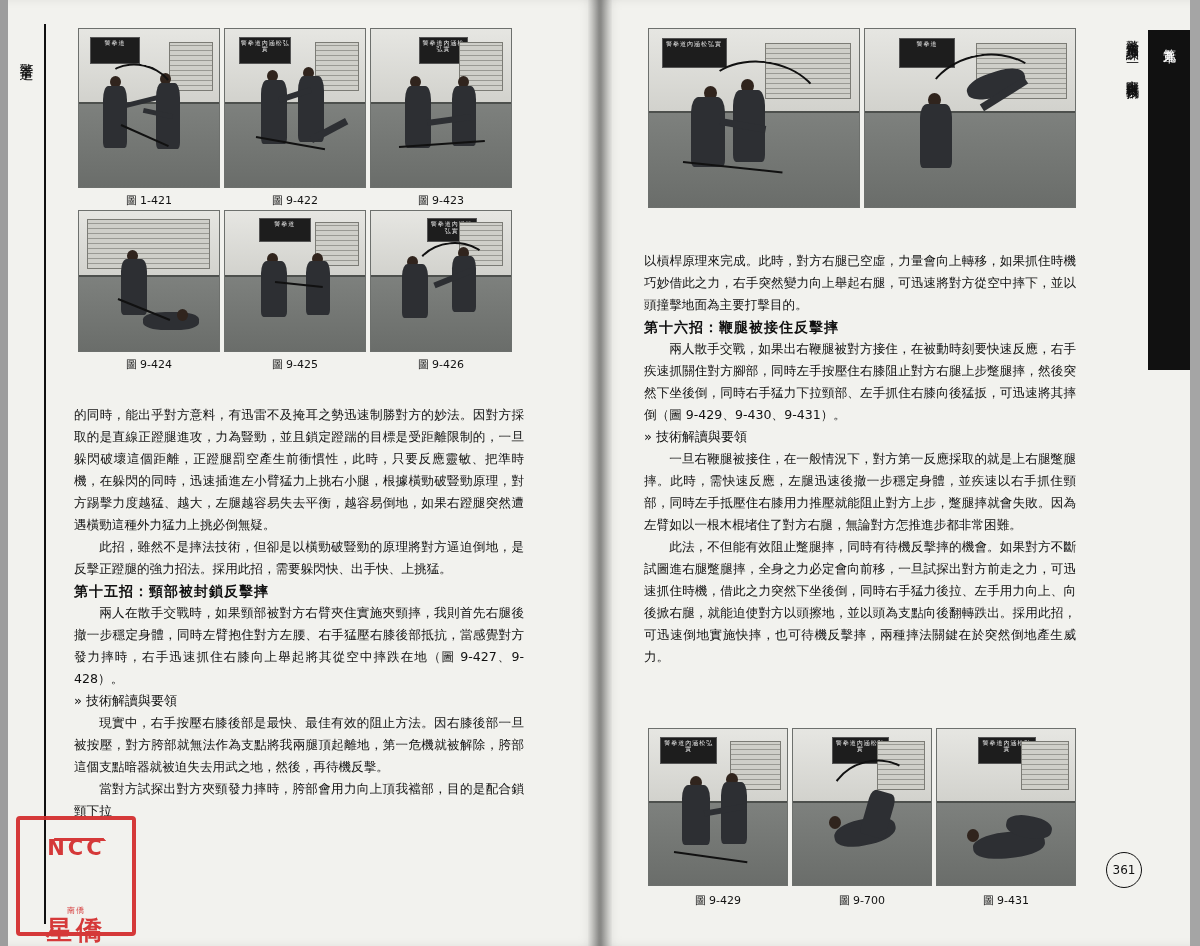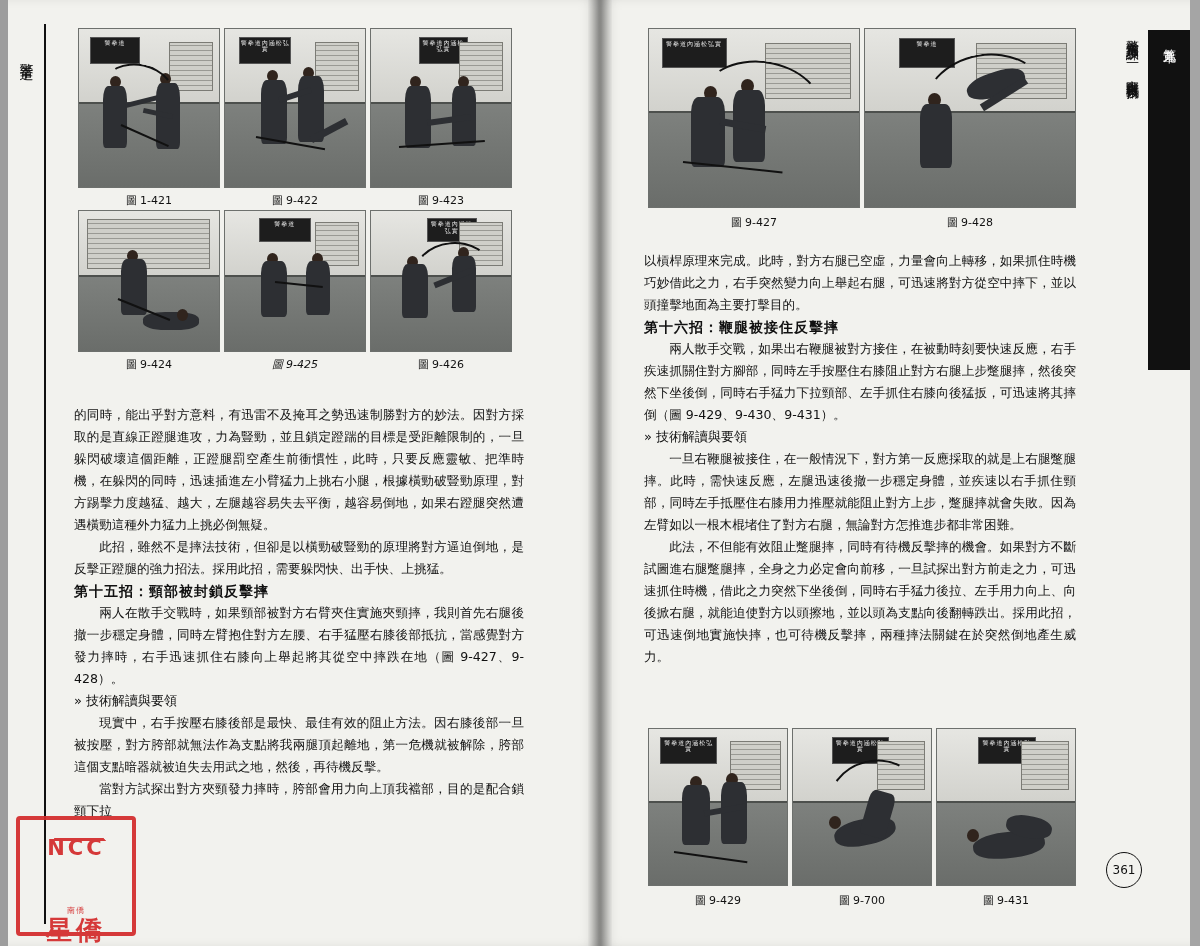--- a/index.html
+++ b/index.html
@@ -258,21 +258,21 @@
       <div class="head" style="left:62%;top:26%;width:11px;height:12px;"></div>
       <div class="fig" style="left:58%;top:32%;width:24px;height:56px;border-radius:22% 22% 10% 10%;"></div>
       <div class="limb" style="left:44%;top:46%;width:40px;height:6px;transform:rotate(-22deg);"></div>
       <div class="arc" style="left:30%;top:22%;width:76px;height:60px;transform:rotate(-6deg);"></div>
     </div>
   </div>
   <div style="position:absolute;left:78px;top:354px;width:438px;display:flex;gap:4px;">
     <div style="width:142px;" class="caption">
       <span class="capmark">圖</span><span>9-424</span>
     </div>
-    <div style="width:142px;font-style:italic;" class="caption">
+    <div style="width:142px;" class="caption">
       <span class="capmark">圖</span><span>9-425</span>
     </div>
     <div style="width:142px;" class="caption">
       <span class="capmark">圖</span><span>9-426</span>
     </div>
   </div>
 
   <div class="col" style="left:74px;top:404px;width:450px;">
     <p>的同時，能出乎對方意料，有迅雷不及掩耳之勢迅速制勝對方的妙法。因對方採取的是直線正蹬腿進攻，力為豎勁，並且鎖定蹬踹的目標是受距離限制的，一旦躲閃破壞這個距離，正蹬腿罰空產生前衝慣性，此時，只要反應靈敏、把準時機，在躲閃的同時，迅速插進左小臂猛力上挑右小腿，根據橫勁破豎勁原理，對方踢擊力度越猛、越大，左腿越容易失去平衡，越容易倒地，如果右蹬腿突然遭遇橫勁這種外力猛力上挑必倒無疑。</p>
     <p class="indent">此招，雖然不是摔法技術，但卻是以橫勁破豎勁的原理將對方逼迫倒地，是反擊正蹬腿的強力招法。採用此招，需要躲閃快、出手快、上挑猛。</p>
@@ -320,28 +320,20 @@
           <span>警拳道</span>
         </div>
       <div class="cabinet" style="right:4%;width:42%;"></div>
       <div class="head" style="left:30%;top:36%;width:13px;height:14px;"></div>
       <div class="fig" style="left:26%;top:42%;width:32px;height:64px;border-radius:22% 22% 10% 10%;"></div>
       <div class="fig" style="left:48%;top:24%;width:60px;height:24px;border-radius:44%;transform:rotate(-18deg);"></div>
       <div class="limb" style="left:54%;top:34%;width:52px;height:8px;transform:rotate(-32deg);"></div>
       <div class="arc" style="left:28%;top:14%;width:120px;height:92px;transform:rotate(-10deg);"></div>
     </div>
   </div>
-  <div style="position:absolute;left:648px;top:212px;width:428px;display:flex;gap:4px;">
-    <div style="width:212px;" class="caption">
-      <span class="capmark">圖</span><span>9-427</span>
-    </div>
-    <div style="width:212px;" class="caption">
-      <span class="capmark">圖</span><span>9-428</span>
-    </div>
-  </div>
 
   <div class="col" style="left:644px;top:250px;width:432px;">
     <p>以槓桿原理來完成。此時，對方右腿已空虛，力量會向上轉移，如果抓住時機巧妙借此之力，右手突然變力向上舉起右腿，可迅速將對方從空中摔下，並以頭撞擊地面為主要打擊目的。</p>
     <p class="h-move">第十六招：鞭腿被接住反擊摔</p>
     <p class="indent">兩人散手交戰，如果出右鞭腿被對方接住，在被動時刻要快速反應，右手疾速抓關住對方腳部，同時左手按壓住右膝阻止對方右腿上步蹩腿摔，然後突然下坐後倒，同時右手猛力下拉頸部、左手抓住右膝向後猛扳，可迅速將其摔倒（圖 9-429、9-430、9-431）。</p>
     <p class="h-sub">» 技術解讀與要領</p>
     <p class="indent">一旦右鞭腿被接住，在一般情況下，對方第一反應採取的就是上右腿蹩腿摔。此時，需快速反應，左腿迅速後撤一步穩定身體，並疾速以右手抓住頸部，同時左手抵壓住右膝用力推壓就能阻止對方上步，蹩腿摔就會失敗。因為左臂如以一根木棍堵住了對方右腿，無論對方怎推進步都非常困難。</p>
     <p class="indent">此法，不但能有效阻止蹩腿摔，同時有待機反擊摔的機會。如果對方不斷試圖進右腿蹩腿摔，全身之力必定會向前移，一旦試探出對方前走之力，可迅速抓住時機，借此之力突然下坐後倒，同時右手猛力後拉、左手用力向上、向後掀右腿，就能迫使對方以頭擦地，並以頭為支點向後翻轉跌出。採用此招，可迅速倒地實施快摔，也可待機反擊摔，兩種摔法關鍵在於突然倒地產生威力。</p>
   </div>
 

